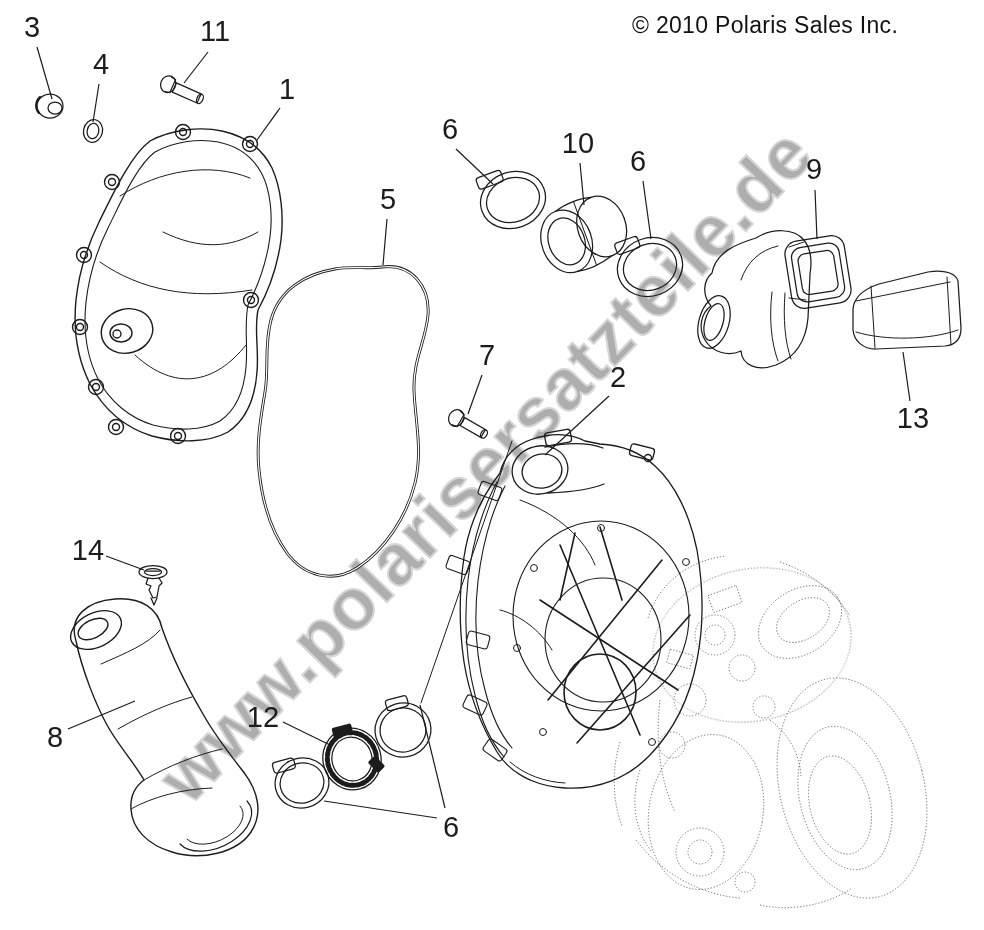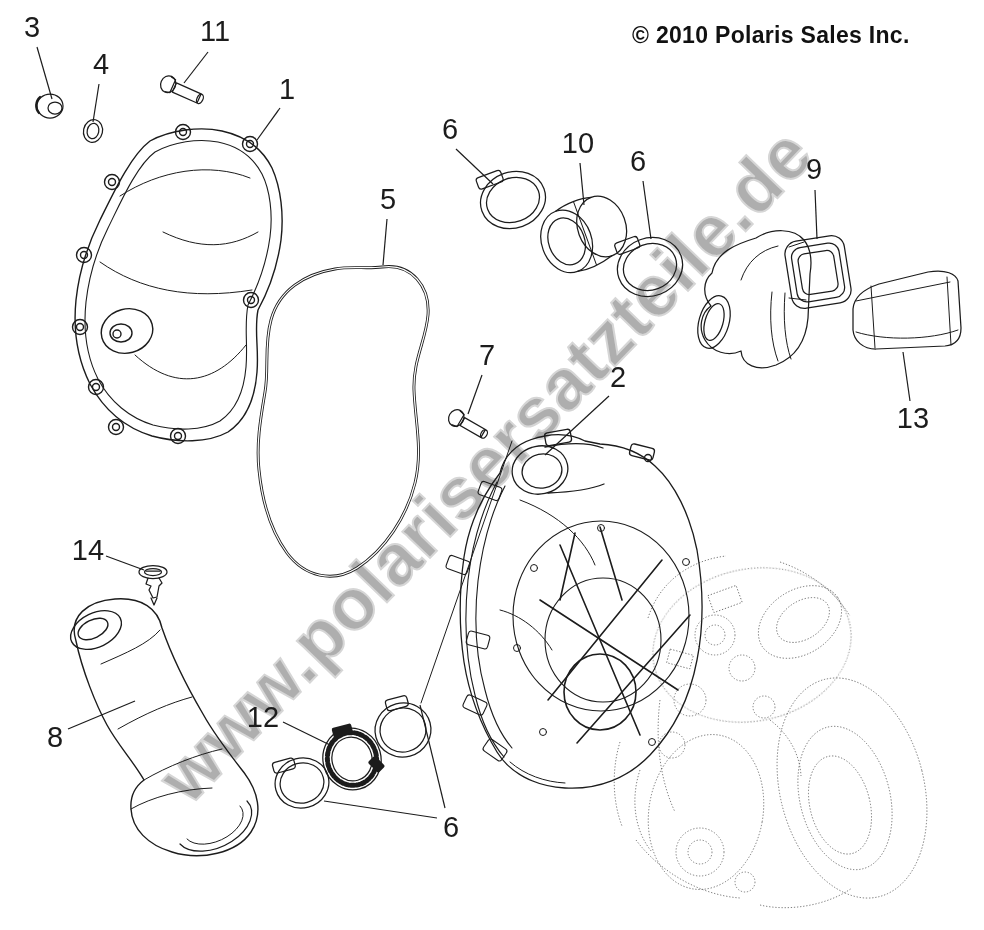--- a/index.html
+++ b/index.html
@@ -16,22 +16,22 @@
     overflow:hidden;font-family:"Liberation Sans",sans-serif;
   }
   #watermark{
     position:absolute;left:485px;top:465px;
     transform:translate(-50%,-50%) rotate(-46deg);
     font-size:72px;font-weight:bold;letter-spacing:1px;white-space:nowrap;
     color:var(--wm);-webkit-text-stroke:2px var(--wm-halo);
     z-index:1;user-select:none;
   }
   #copyright{
-    position:absolute;left:632px;top:22px;font-size:23px;color:#111;
-    letter-spacing:.3px;white-space:nowrap;z-index:3;font-weight:bold;
+    position:absolute;left:632px;top:12px;font-size:23px;color:#111;
+    letter-spacing:.3px;white-space:nowrap;z-index:3;
   }
   #diagram{position:absolute;left:0;top:0;z-index:2;}
   .art{stroke:var(--line);fill:none;stroke-width:1.25;stroke-linecap:round;stroke-linejoin:round;}
   .heavy{stroke-width:2.9;}
   .whiteline{stroke:#ffffff;stroke-width:1.2;}
   .engine{stroke:var(--engine);fill:none;stroke-width:.8;stroke-dasharray:1.3 1.8;opacity:.9;}
   .callout-text{fill:var(--callout);font-family:"Liberation Sans",sans-serif;font-size:29px;}
   .leader{stroke:var(--callout);stroke-width:1.2;fill:none;}
 </style>
 </head>

